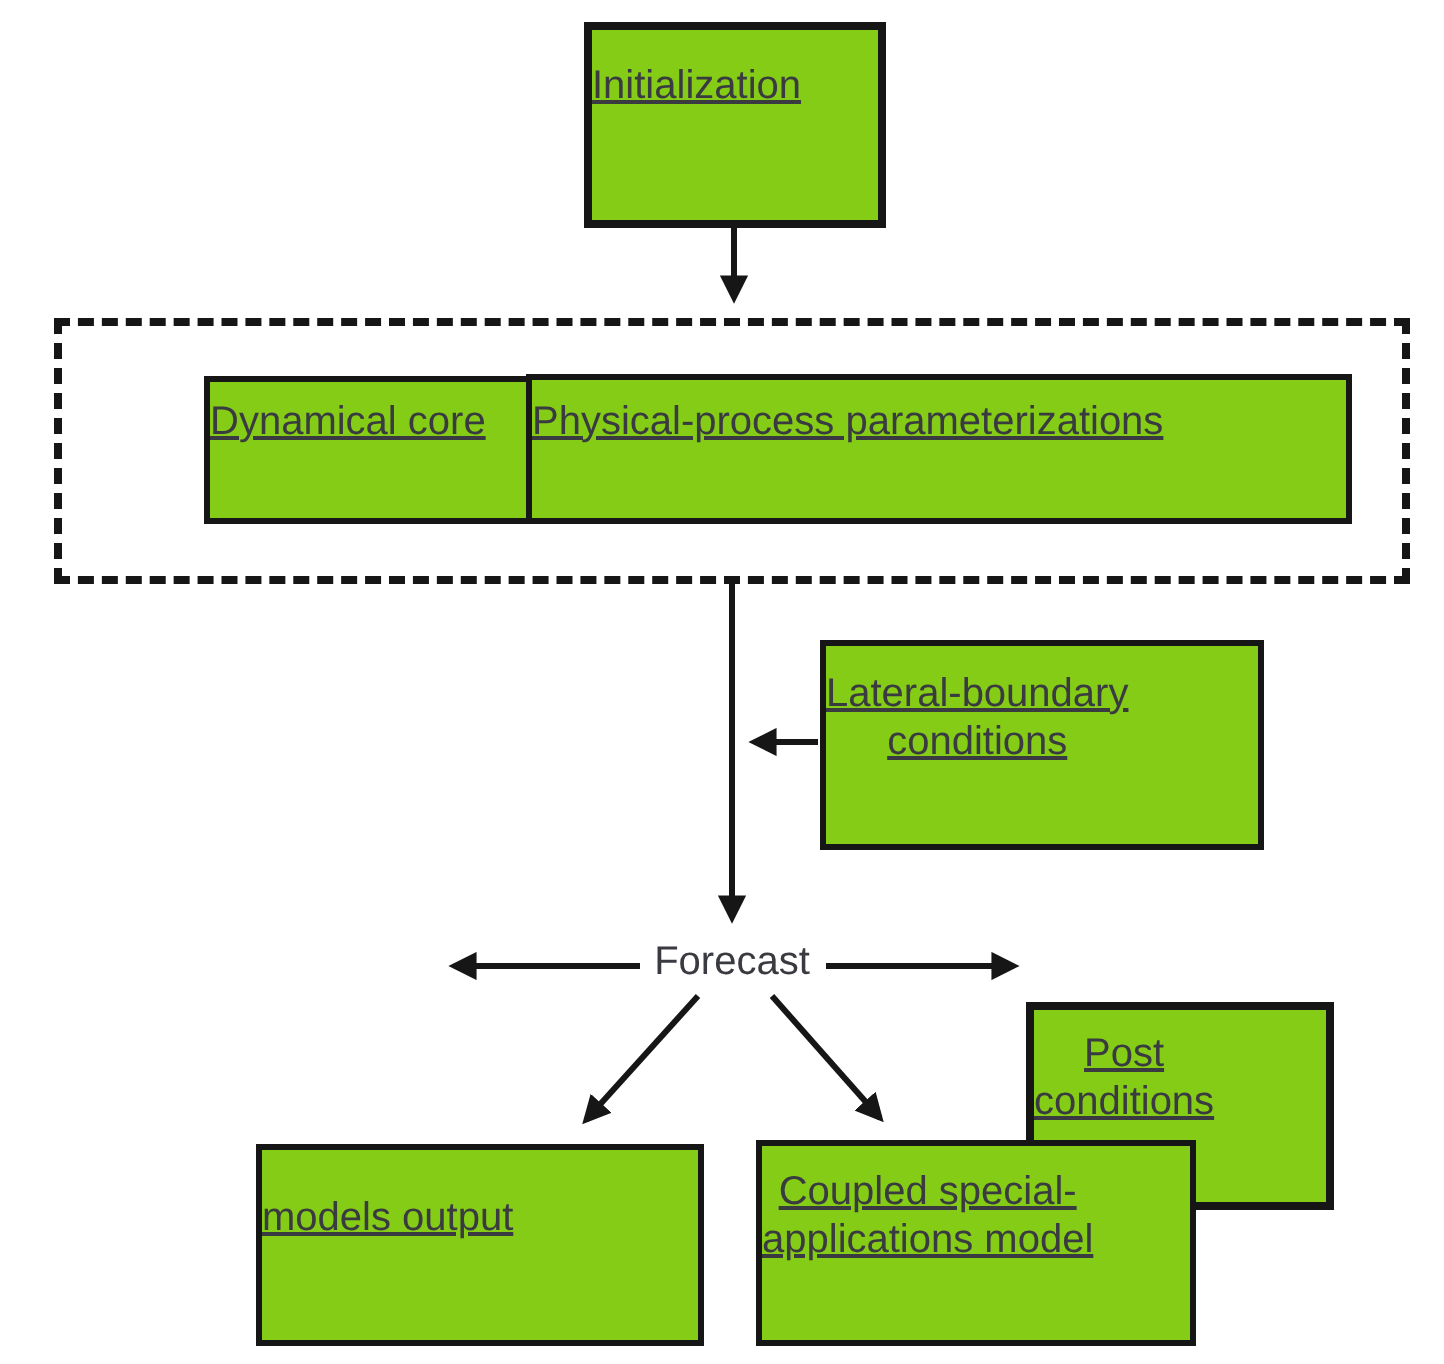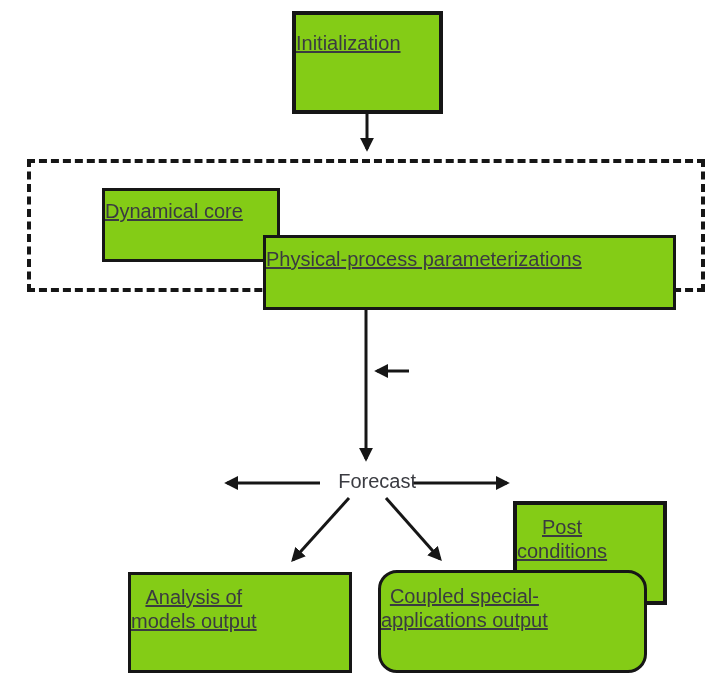--- a/index.html
+++ b/index.html
@@ -45,31 +45,31 @@
   .b-init     { left: 292px; top: 11px;  width: 151px; height: 103px; border-width: 4px; }
   .b-init .txt { transform: translateY(-19px); }
   .dashed-group {
     position: absolute;
     box-sizing: border-box;
     left: 27px; top: 159px; width: 678px; height: 133px;
     border: 4px dashed #161616;
     background: transparent;
   }
   .b-dyn      { left: 55px;  top: 188px; width: 178px; height: 74px; margin-left: 47px; }
-  .b-phys     { left: 263px; top: 187px; width: 413px; height: 75px; margin-top: 48px; }
+  .b-phys     { left: 263px; top: 187px; width: 413px; height: 75px; }
   .b-lat      { left: 410px; top: 320px; width: 222px; height: 105px; }
   .b-verif    { left: 70px;  top: 453px; width: 148px; height: 104px; border-width: 4px; }
   .b-post     { left: 513px; top: 453px; width: 154px; height: 104px; border-width: 4px; margin-top: 48px; }
   .b-analysis { left: 128px; top: 572px; width: 224px; height: 101px; }
-  .b-coupled  { left: 378px; top: 570px; width: 269px; height: 103px; border-radius: 19px; }
+  .b-coupled  { left: 378px; top: 570px; width: 220px; height: 103px; }
 
   .forecast-label {
     position: absolute;
     left: 316px; top: 470px; width: 100px;
-    text-align: right;
+    text-align: center;
     font-size: 20px;
     color: #3a3b41;
   }
 </style>
 </head>
 <body>
 
 <div id="canvas">
 
   <svg id="arrow-layer" viewBox="0 0 722 682" xmlns="http://www.w3.org/2000/svg">
@@ -94,38 +94,43 @@
   </div>
 
   <div class="box b-dyn">
     <span class="txt">Dynamical core</span>
   </div>
 
   <div class="box b-phys">
     <span class="txt">Physical-process parameterizations</span>
   </div>
 
+  <div class="box b-lat">
+    <span class="txt">
+      <span class="ln">Lateral-boundary</span>
+      <span class="ln">conditions</span>
+    </span>
+  </div>
 
   <span class="forecast-label">Forecast</span>
 
 
   <div class="box b-post">
     <span class="txt">
       <span class="ln">Post</span>
       <span class="ln">conditions</span>
     </span>
   </div>
 
   <div class="box b-analysis">
     <span class="txt">
-      <span class="ln">Analysis of</span>
       <span class="ln">models output</span>
     </span>
   </div>
 
   <div class="box b-coupled">
     <span class="txt">
       <span class="ln">Coupled special-</span>
-      <span class="ln">applications output</span>
+      <span class="ln">applications model</span>
     </span>
   </div>
 
 </div>
 
 </body></html>

